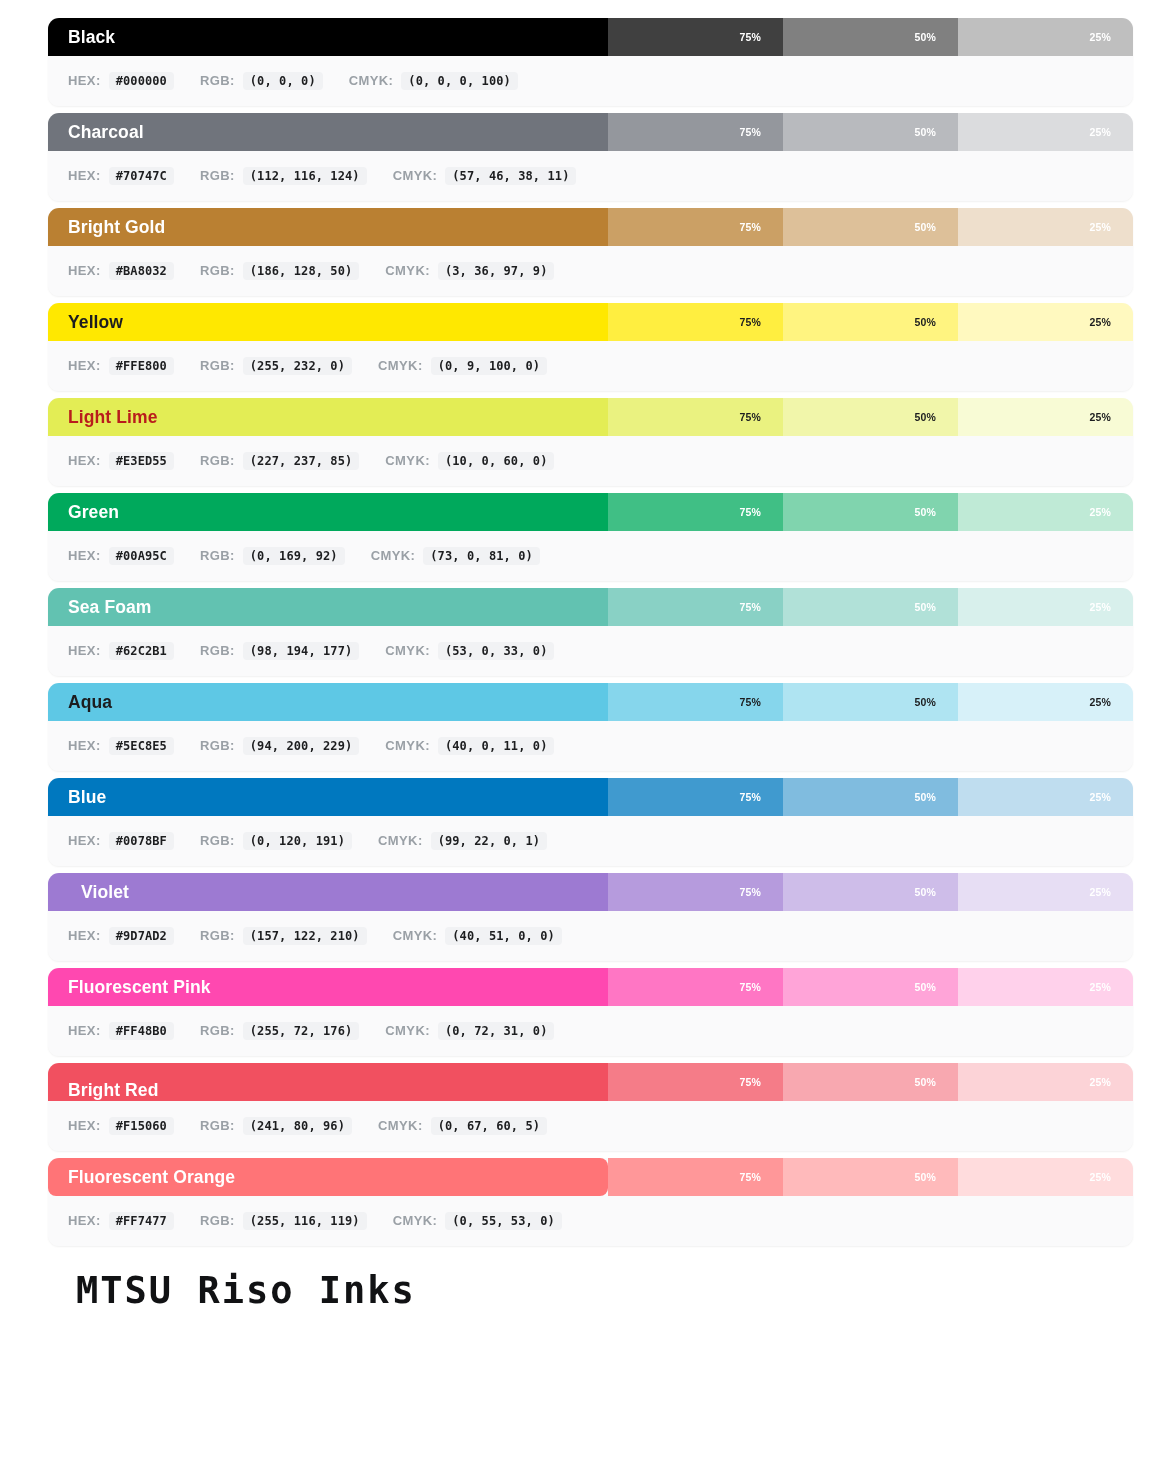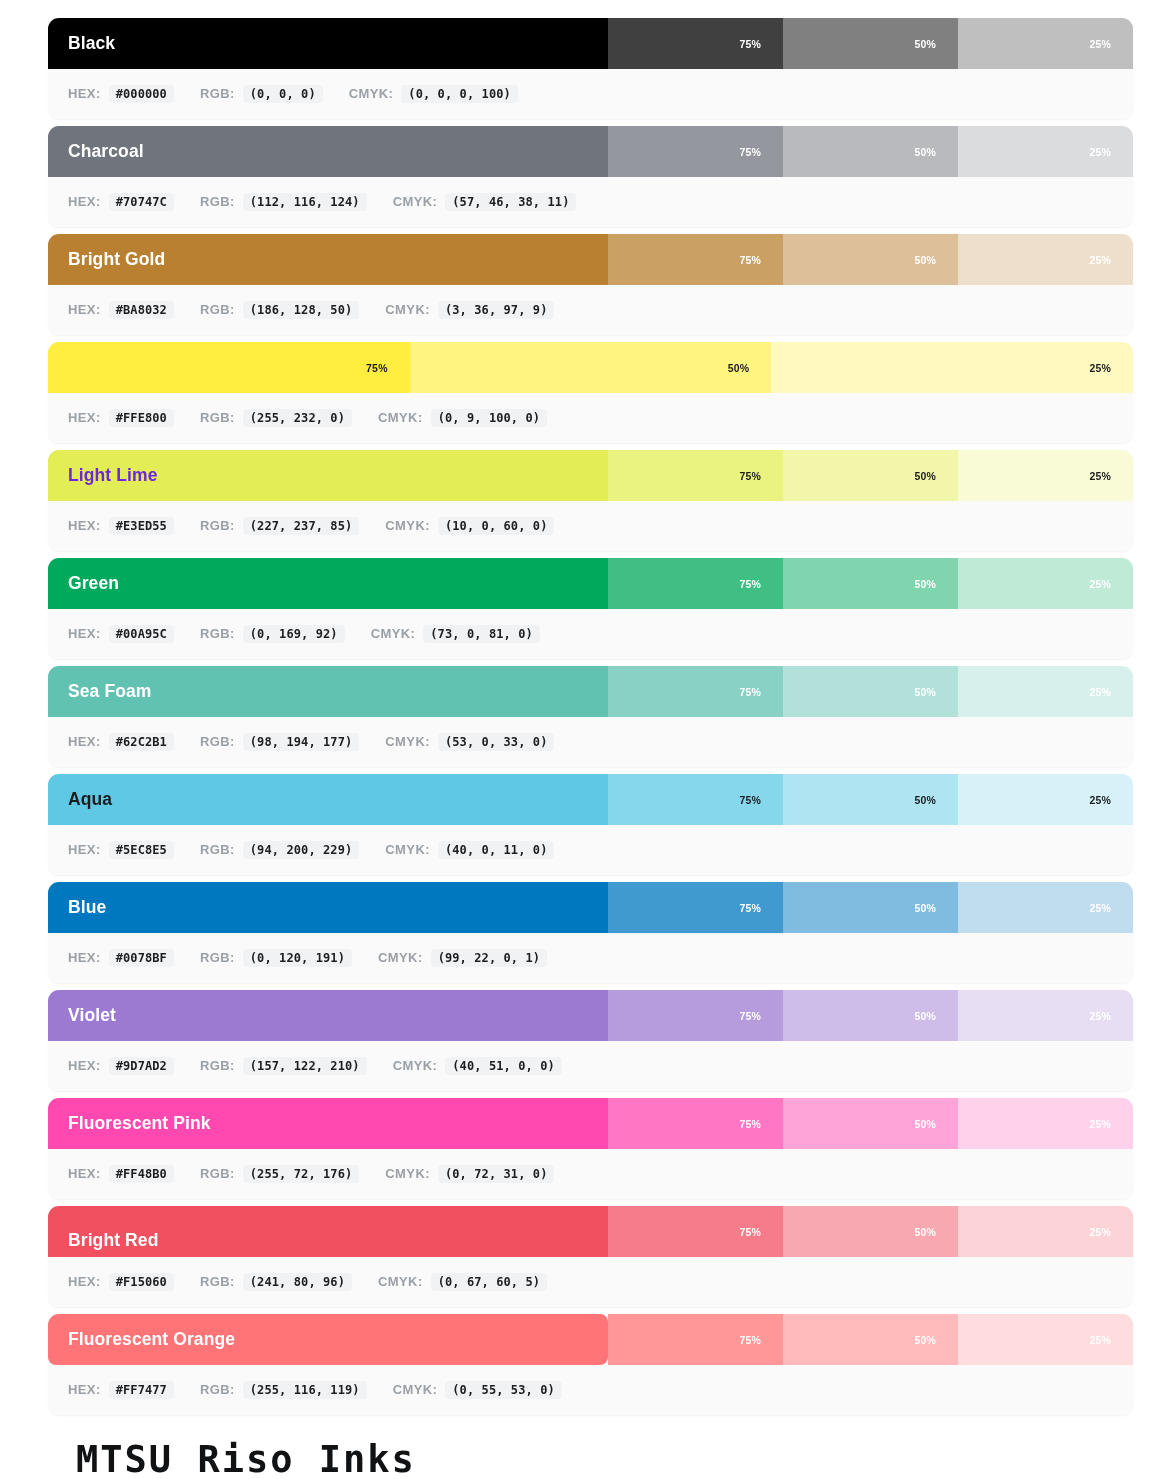--- a/index.html
+++ b/index.html
@@ -28,21 +28,21 @@
   .color-card {
     width: 1085px;
     border-radius: 11px;
     overflow: hidden;
     background: #fafafb;
     margin-bottom: 7px;
     box-shadow: 0 1px 2px rgba(0,0,0,0.06);
   }
   .swatch-row {
     display: flex;
-    height: 51px;
+    height: 38px;
     width: 100%;
   }
   .swatch-full {
     flex: 0 0 560px;
     display: flex;
     align-items: center;
     padding-left: 20px;
     box-sizing: border-box;
   }
   .color-name {
@@ -196,20 +196,23 @@
             <span class="info-value">(186, 128, 50)</span>
           </div>
           <div class="info-group">
             <span class="info-label">CMYK:</span>
             <span class="info-value">(3, 36, 97, 9)</span>
           </div>
         </div>
       </div>
       <div class="color-card">
         <div class="swatch-row">
+          <div class="swatch-full" style="background: rgb(255, 232, 0);">
+            <span class="color-name" style="color: rgb(28, 29, 31);">Yellow</span>
+          </div>
           <div class="swatch-tint" style="background: rgb(255, 238, 64);">
             <span class="tint-label" style="color: rgb(28, 29, 31);">75%</span>
           </div>
           <div class="swatch-tint" style="background: rgb(255, 244, 128);">
             <span class="tint-label" style="color: rgb(28, 29, 31);">50%</span>
           </div>
           <div class="swatch-tint" style="background: rgb(255, 249, 191);">
             <span class="tint-label" style="color: rgb(28, 29, 31);">25%</span>
           </div>
         </div>
@@ -224,21 +227,21 @@
           </div>
           <div class="info-group">
             <span class="info-label">CMYK:</span>
             <span class="info-value">(0, 9, 100, 0)</span>
           </div>
         </div>
       </div>
       <div class="color-card">
         <div class="swatch-row">
           <div class="swatch-full" style="background: rgb(227, 237, 85);">
-            <span class="color-name" style="color: #6d28d9;">Light Lime</span>
+            <span class="color-name" style="color: #b91c1c;">Light Lime</span>
           </div>
           <div class="swatch-tint" style="background: rgb(234, 242, 128);">
             <span class="tint-label" style="color: rgb(28, 29, 31);">75%</span>
           </div>
           <div class="swatch-tint" style="background: rgb(241, 246, 170);">
             <span class="tint-label" style="color: rgb(28, 29, 31);">50%</span>
           </div>
           <div class="swatch-tint" style="background: rgb(248, 251, 213);">
             <span class="tint-label" style="color: rgb(28, 29, 31);">25%</span>
           </div>
@@ -374,21 +377,21 @@
           </div>
           <div class="info-group">
             <span class="info-label">CMYK:</span>
             <span class="info-value">(99, 22, 0, 1)</span>
           </div>
         </div>
       </div>
       <div class="color-card">
         <div class="swatch-row">
           <div class="swatch-full" style="background: rgb(157, 122, 210);">
-            <span class="color-name" style="color: rgb(255, 255, 255);">Violet</span>
+            <span class="color-name" style="color: rgb(255, 255, 255); margin-left: 13px;">Violet</span>
           </div>
           <div class="swatch-tint" style="background: rgb(182, 155, 221);">
             <span class="tint-label" style="color: rgb(255, 255, 255);">75%</span>
           </div>
           <div class="swatch-tint" style="background: rgb(206, 189, 233);">
             <span class="tint-label" style="color: rgb(255, 255, 255);">50%</span>
           </div>
           <div class="swatch-tint" style="background: rgb(231, 222, 244);">
             <span class="tint-label" style="color: rgb(255, 255, 255);">25%</span>
           </div>

